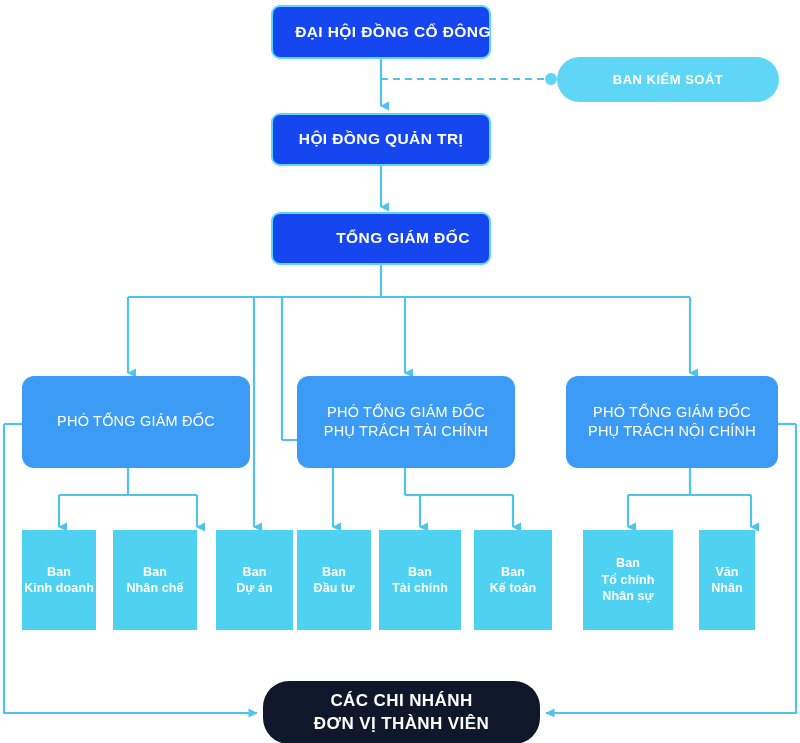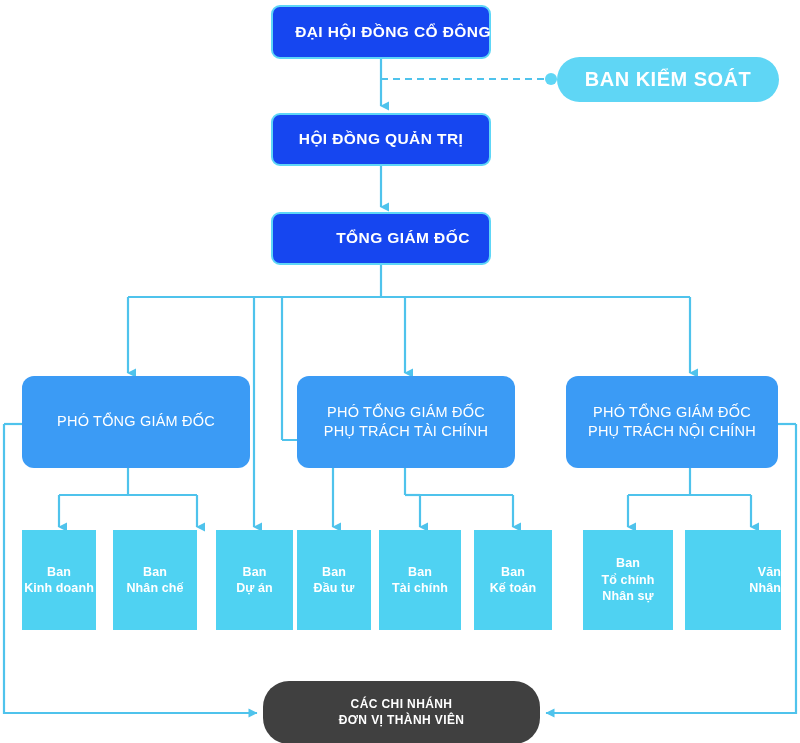--- a/index.html
+++ b/index.html
@@ -55,28 +55,28 @@
     border-radius:0;
     font-weight:bold;
     font-size:12.5px;
     letter-spacing:.1px;
   }
   .n-pill{
     background:#5fd6f5;
     border-radius:24px;
     font-weight:bold;
     letter-spacing:.5px;
-    font-size:20px;
+    font-size:13px;
   }
   .n-gold{
-    background:#404040;
+    background:#0f172a;
     border-radius:26px;
     font-weight:bold;
     letter-spacing:.4px;
-    font-size:12px;
+    font-size:17px;
   }
   .two-line{flex-direction:column;}
 </style>
 </head>
 <body>
 
 <div id="chart">
 
   <svg id="wires" viewBox="0 0 800 743" width="800" height="743">
     <defs>
@@ -192,21 +192,21 @@
     <span>Ban</span>
     <span>Kế toán</span>
   </div>
 
   <div class="node n-sky two-line" style="left:583px;top:530px;width:90px;height:100px;">
     <span>Ban</span>
     <span>Tổ chính</span>
     <span>Nhân sự</span>
   </div>
 
-  <div class="node n-sky two-line" style="left:685px;top:530px;width:96px;height:100px;align-items:flex-end;">
+  <div class="node n-sky two-line" style="left:699px;top:530px;width:56px;height:100px;">
     <span>Văn</span>
     <span>Nhân</span>
   </div>
 
   <div class="node n-gold two-line" style="left:263px;top:681px;width:277px;height:63px;">
     <span>CÁC CHI NHÁNH</span>
     <span>ĐƠN VỊ THÀNH VIÊN</span>
   </div>
 
 </div>

